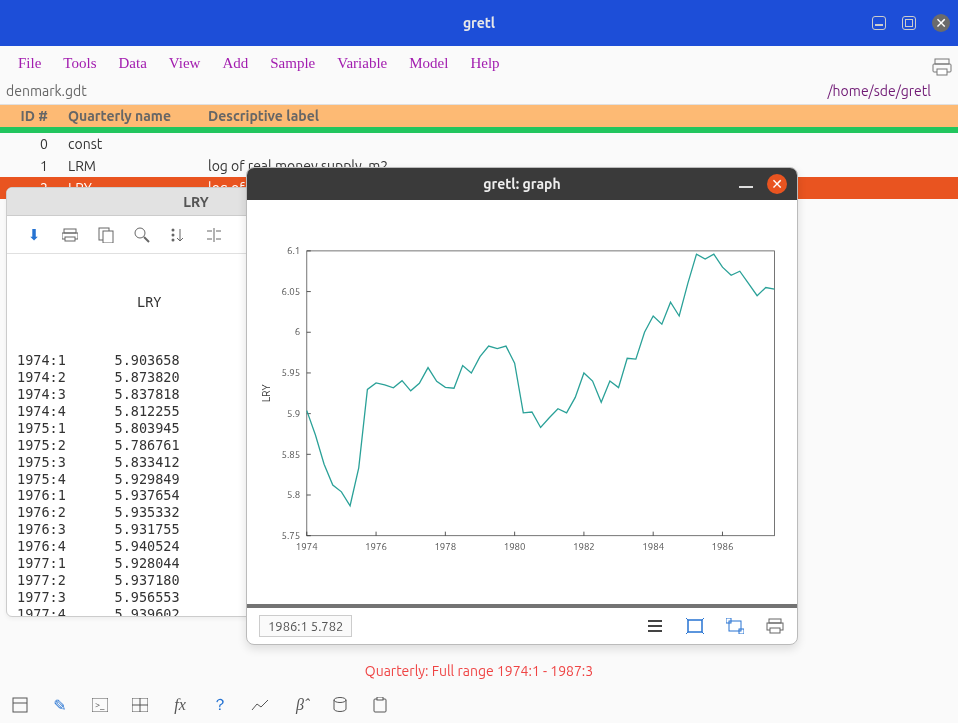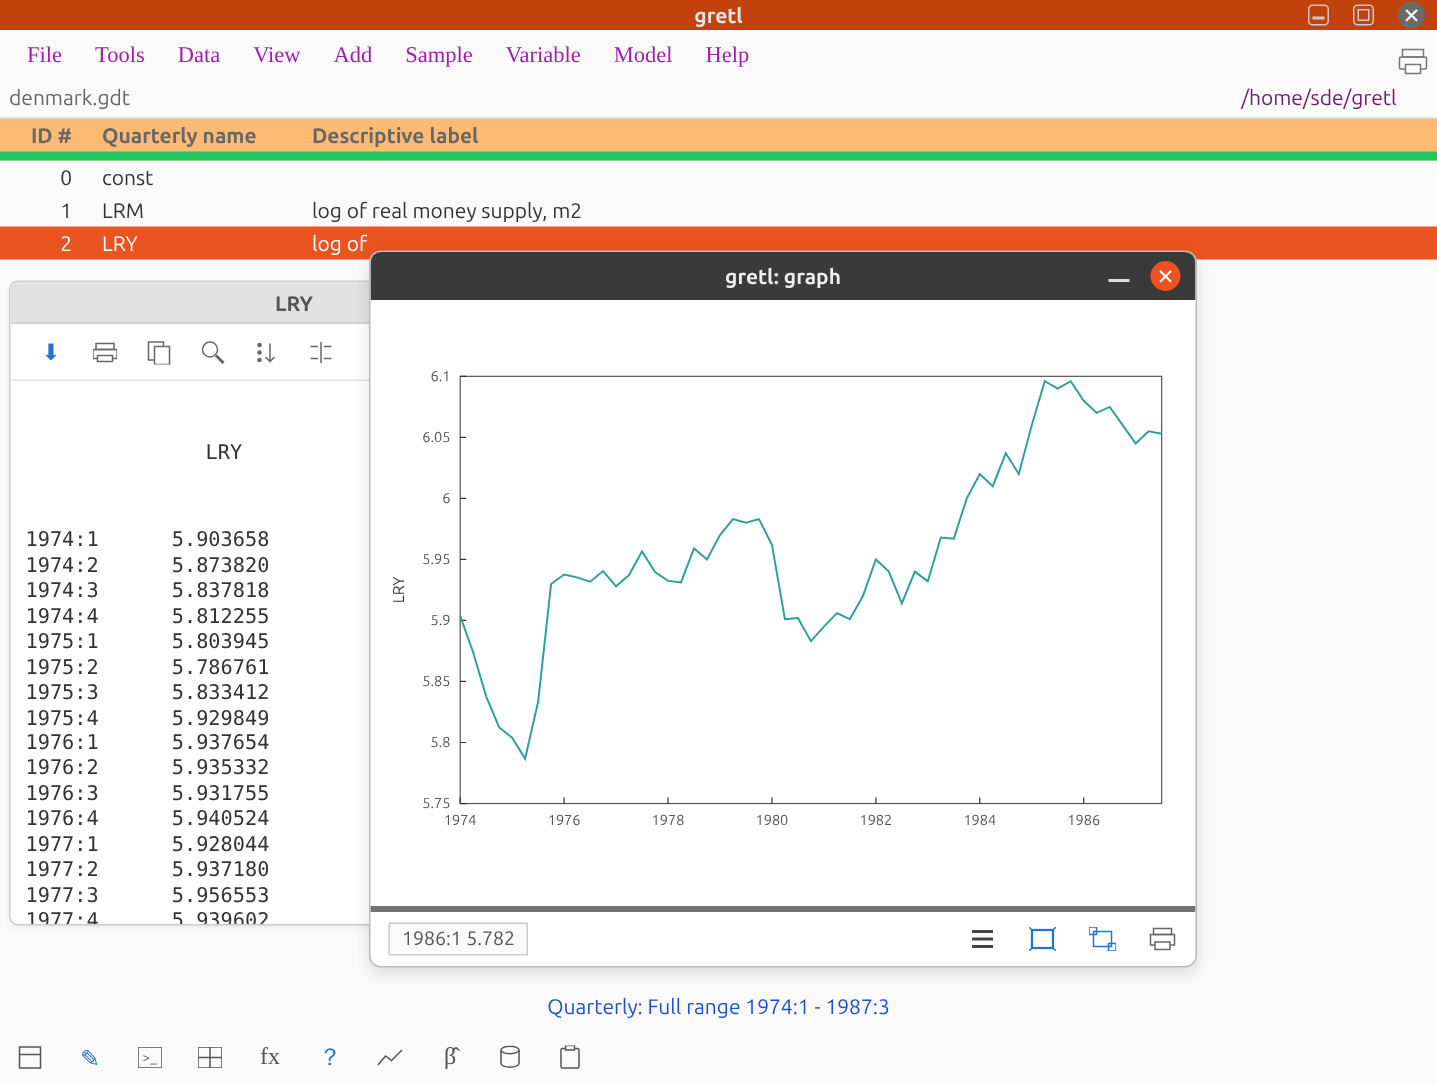--- a/index.html
+++ b/index.html
@@ -8,22 +8,22 @@
       font-size: 13px;
       color: #333;
       background: #fafafa;
       width: 958px;
       height: 723px;
       position: relative;
       overflow: hidden;
     }
     
     .titlebar {
-      height: 20px;
-      background: #c2410c;
+      height: 46px;
+      background: #1d4ed8;
       color: #e8e8e8;
       display: flex;
       align-items: center;
       justify-content: center;
       position: relative;
       font-size: 14px;
       font-weight: 600;
     }
     .titlebar .controls {
       position: absolute;
@@ -106,39 +106,39 @@
     .var-row.selected { background: #e95420; color: #fff; }
     .cell-id { text-align: right; padding-right: 20px; }
 
     
     .status-row {
       position: absolute;
       bottom: 44px;
       left: 0; right: 0;
       text-align: center;
       font-size: 14px;
-      color: #1d4ed8;
+      color: #ef4444;
     }
 
     
     .bottom-toolbar {
       position: absolute;
       bottom: 8px; left: 10px;
       display: flex;
       gap: 20px;
       align-items: center;
       color: #555;
     }
     .bottom-toolbar .tb {
       width: 20px; height: 20px;
       display:flex; align-items:center; justify-content:center;
       cursor:pointer; font-size:16px;
     }
     .tb.blue { color: #2673d2; }
-    .tb.italic { font-family: serif; }
+    .tb.italic { font-family: serif; font-style: italic; }
 
     
     .data-window {
       position: absolute;
       top: 187px; left: 6px;
       width: 380px;
       height: 430px;
       background: #fff;
       border: 1px solid #ccc;
       border-radius: 6px;

